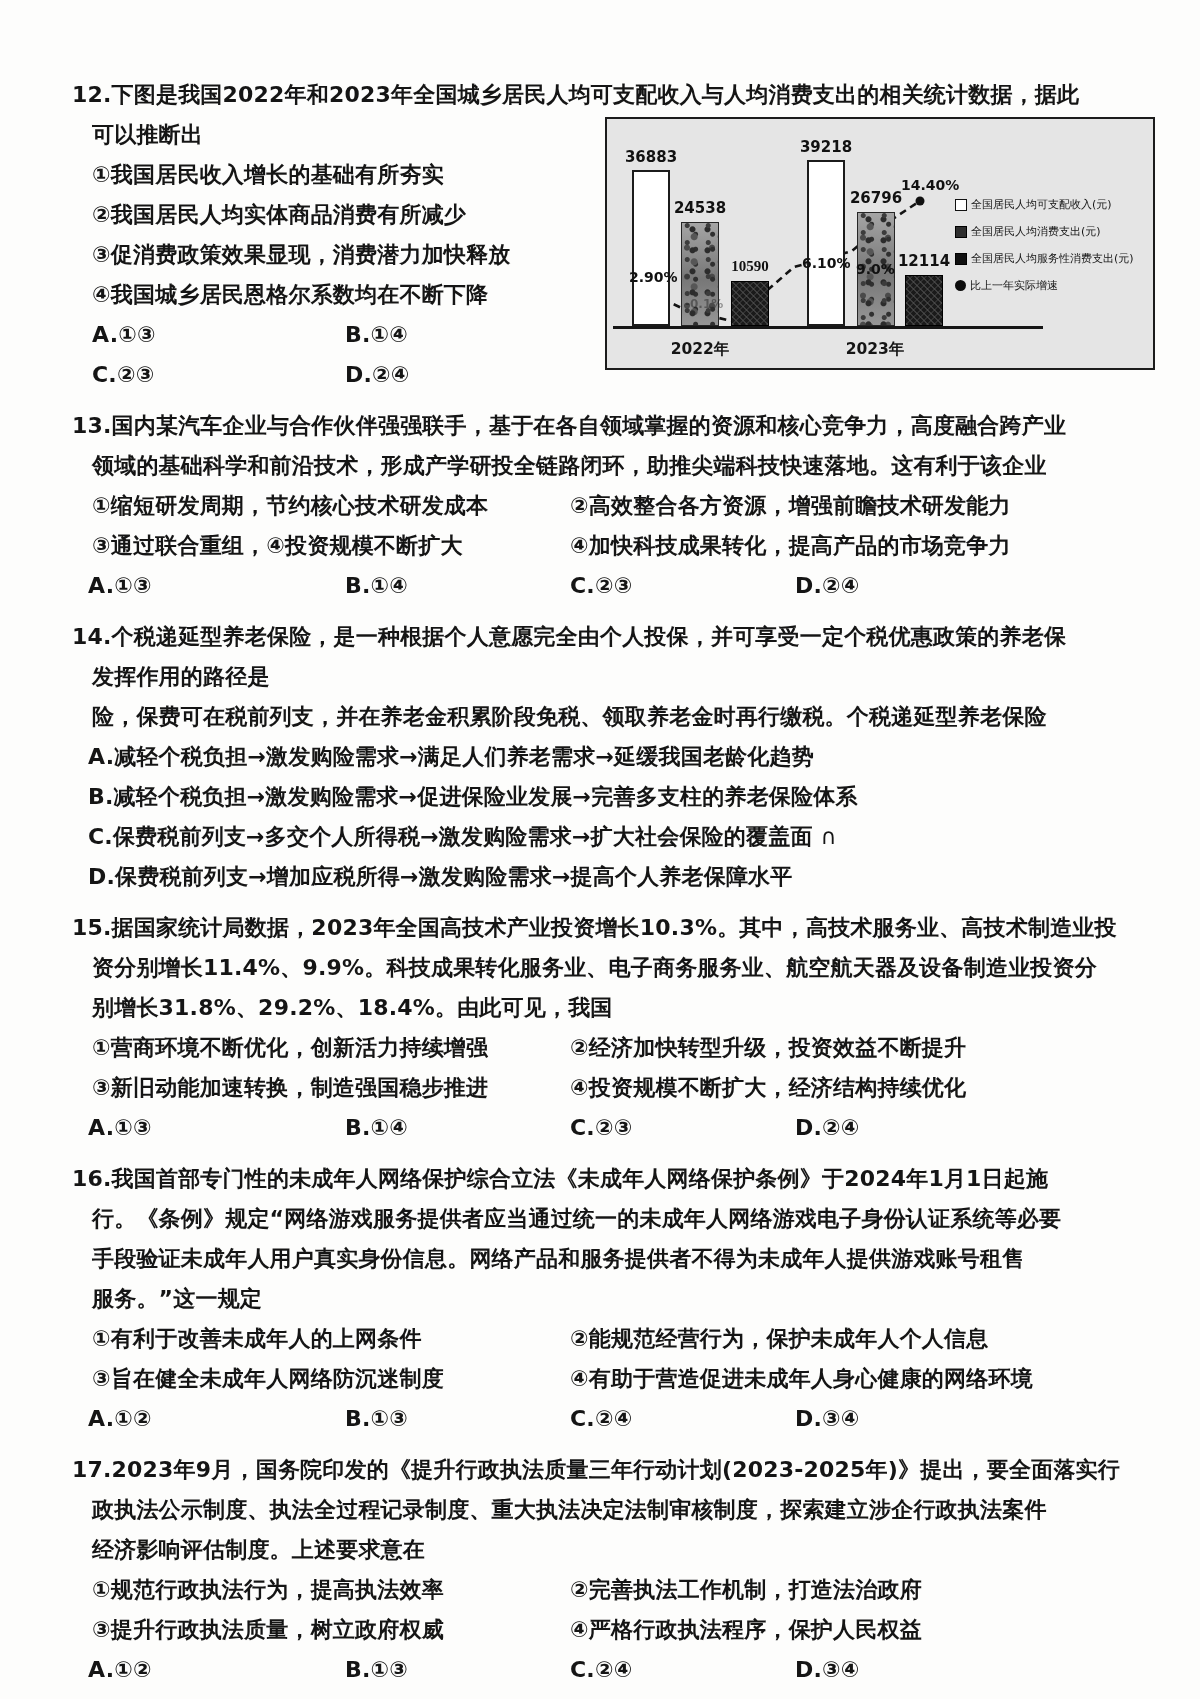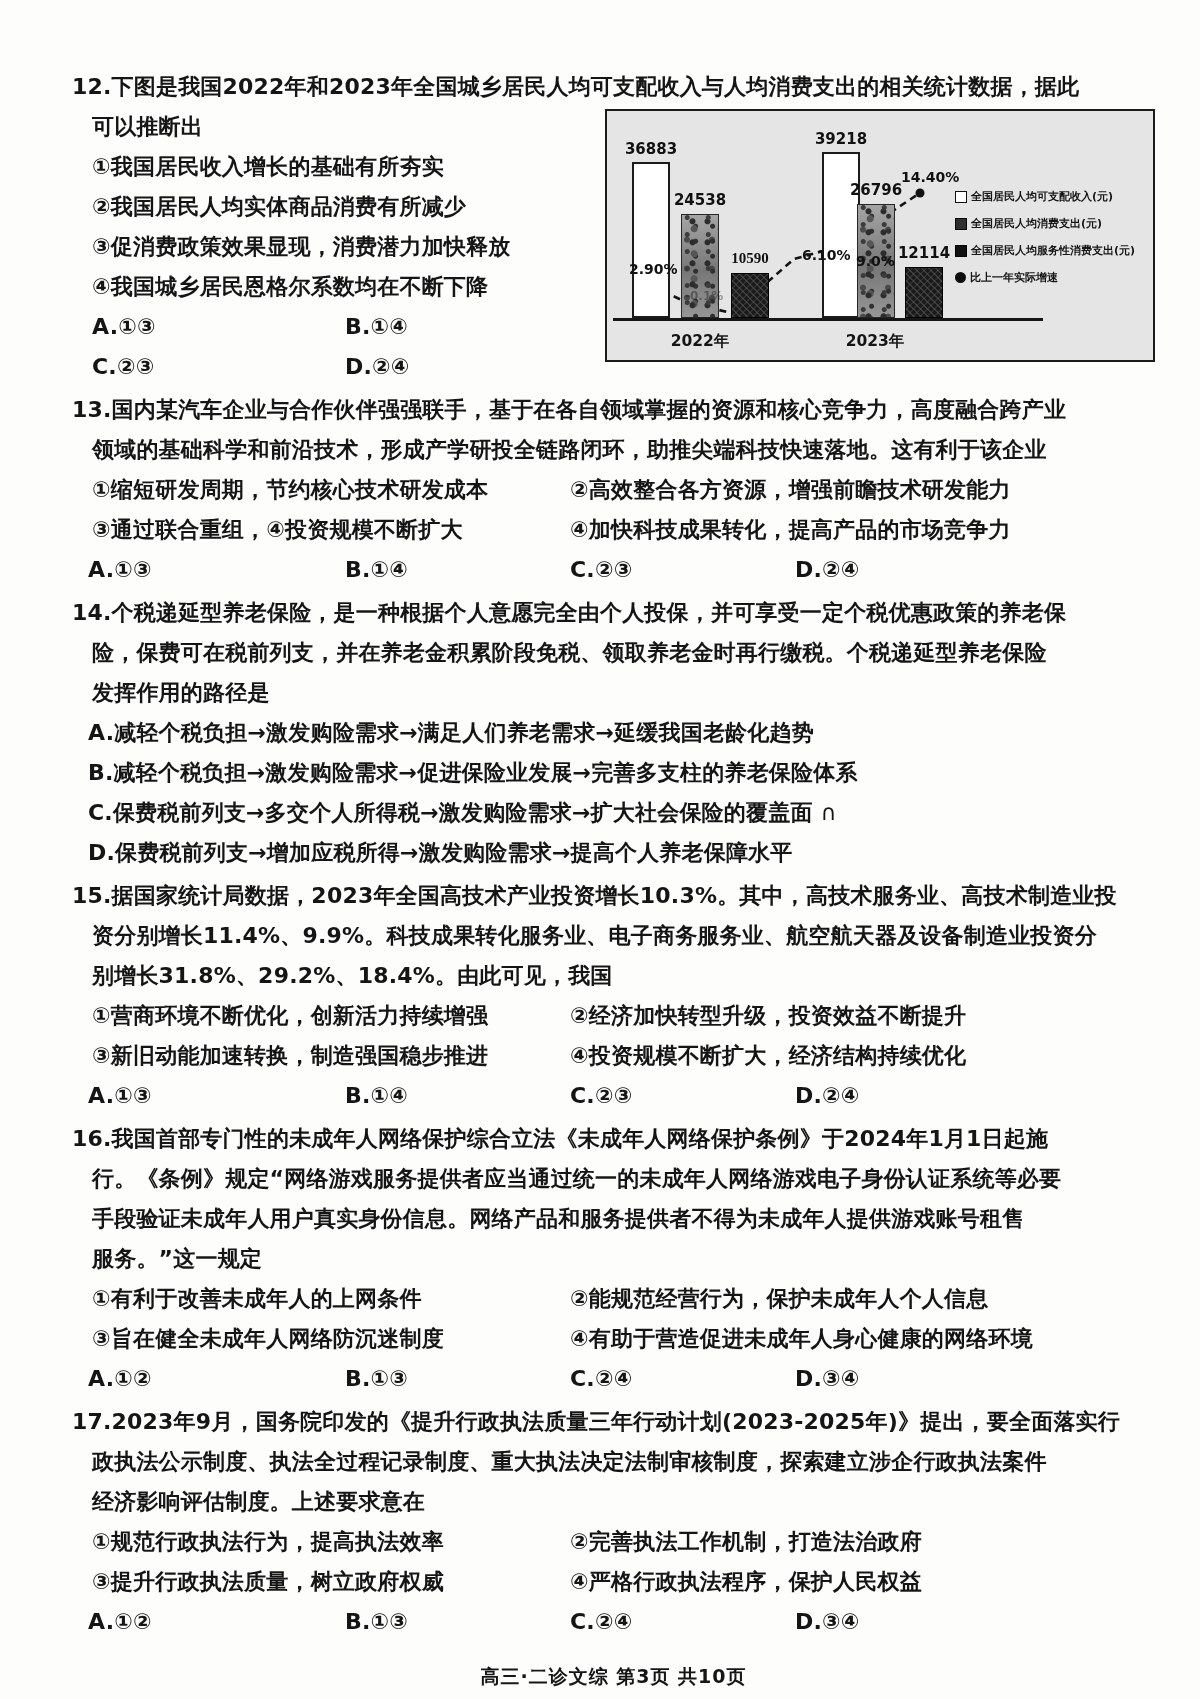--- a/index.html
+++ b/index.html
@@ -18,21 +18,21 @@
     padding:64px 45px 0 72px;
     position:relative;
   }
   .line{
     font-size:22px;
     line-height:40px;
     white-space:nowrap;
     letter-spacing:0.2px;
   }
   .cont{padding-left:20px;}
-  .question{margin-top:3px;}
+  .question{margin-top:11px;}
   
   .opt-row{display:flex;}
   .opt-row .opt-l{flex:0 0 478px;}
   .opt-row .opt-r{flex:1;}
   
   .ans-row{display:grid;grid-template-columns:257px 225px 225px auto;padding-left:16px;}
   .ans-row span{display:block;}
   
   .q12-row{display:flex;align-items:flex-start;}
   .q12-left{flex:0 0 533px;}
@@ -88,21 +88,21 @@
   }
   .chart-anno{
     position:absolute;font-size:14px;font-weight:700;color:#111;white-space:nowrap;
   }
   .chart-anno.faint{opacity:.4;font-size:12px;}
   .growth-svg{position:absolute;left:0;top:0;overflow:visible;}
   .gline{fill:none;stroke:#141414;stroke-width:2.6;stroke-dasharray:7 5;}
   .gdot{fill:#111;}
   .legend{
     position:absolute;left:348px;top:72px;width:196px;
-    font-size:11px;line-height:27px;font-weight:700;
+    font-size:11px;line-height:27px;font-weight:400;
     white-space:nowrap;overflow:hidden;
   }
   .legend-row{display:flex;align-items:center;}
   .legend-sym{
     display:inline-block;width:12px;height:12px;margin-right:4px;flex:0 0 12px;
     box-sizing:border-box;
   }
   .sym-income{background:#fff;border:1.8px solid #111;}
   .sym-consume{background:#2e2e2e;border:1px solid #000;}
   .sym-service{background:#101010;border:1px solid #000;}
@@ -147,21 +147,21 @@
         <div class="bar bar-income" style="left: 23px; height: 156px;">
               <div class="bar-val">36883</div>
             </div>
             <div class="bar bar-consume" style="left: 72px; height: 104px;">
               <div class="bar-val">24538</div>
             </div>
             <div class="bar bar-service" style="left: 122px; height: 45px; font-family: Liberation Serif, serif;">
               <div class="bar-val">10590</div>
             </div>
             <div class="axis-label" style="left: 51px;">2022年</div>
-            <div class="bar bar-income" style="left: 213px; height: 166px;">
+            <div class="bar bar-income" style="left: 198px; height: 166px;">
               <div class="bar-val">39218</div>
             </div>
             <div class="bar bar-consume" style="left: 248px; height: 114px;">
               <div class="bar-val">26796</div>
             </div>
             <div class="bar bar-service" style="left: 296px; height: 51px;">
               <div class="bar-val">12114</div>
             </div>
             <div class="axis-label" style="left: 226px;">2023年</div>
             <div class="chart-anno" style="left: 20px; top: 148px;">2.90%</div>
@@ -206,22 +206,22 @@
     <div class="ans-row line">
       <span>A.①③</span>
       <span>B.①④</span>
       <span>C.②③</span>
       <span>D.②④</span>
     </div>
   </div>
 
   <div class="question">
     <div class="line">14.个税递延型养老保险，是一种根据个人意愿完全由个人投保，并可享受一定个税优惠政策的养老保</div>
+    <div class="line cont">发挥作用的路径是</div>
     <div class="line cont">险，保费可在税前列支，并在养老金积累阶段免税、领取养老金时再行缴税。个税递延型养老保险</div>
-    <div class="line cont">发挥作用的路径是</div>
     <div class="line" style="padding-left:16px">A.减轻个税负担→激发购险需求→满足人们养老需求→延缓我国老龄化趋势</div>
     <div class="line" style="padding-left:16px">B.减轻个税负担→激发购险需求→促进保险业发展→完善多支柱的养老保险体系</div>
     <div class="line" style="padding-left:16px"><span>C.保费税前列支→多交个人所得税→激发购险需求→扩大社会保险的覆盖面</span> <span class="stray">∩</span></div>
     <div class="line" style="padding-left:16px">D.保费税前列支→增加应税所得→激发购险需求→提高个人养老保障水平</div>
   </div>
 
   <div class="question">
     <div class="line">15.据国家统计局数据，2023年全国高技术产业投资增长10.3%。其中，高技术服务业、高技术制造业投</div>
     <div class="line cont">资分别增长11.4%、9.9%。科技成果转化服务业、电子商务服务业、航空航天器及设备制造业投资分</div>
     <div class="line cont">别增长31.8%、29.2%、18.4%。由此可见，我国</div>

